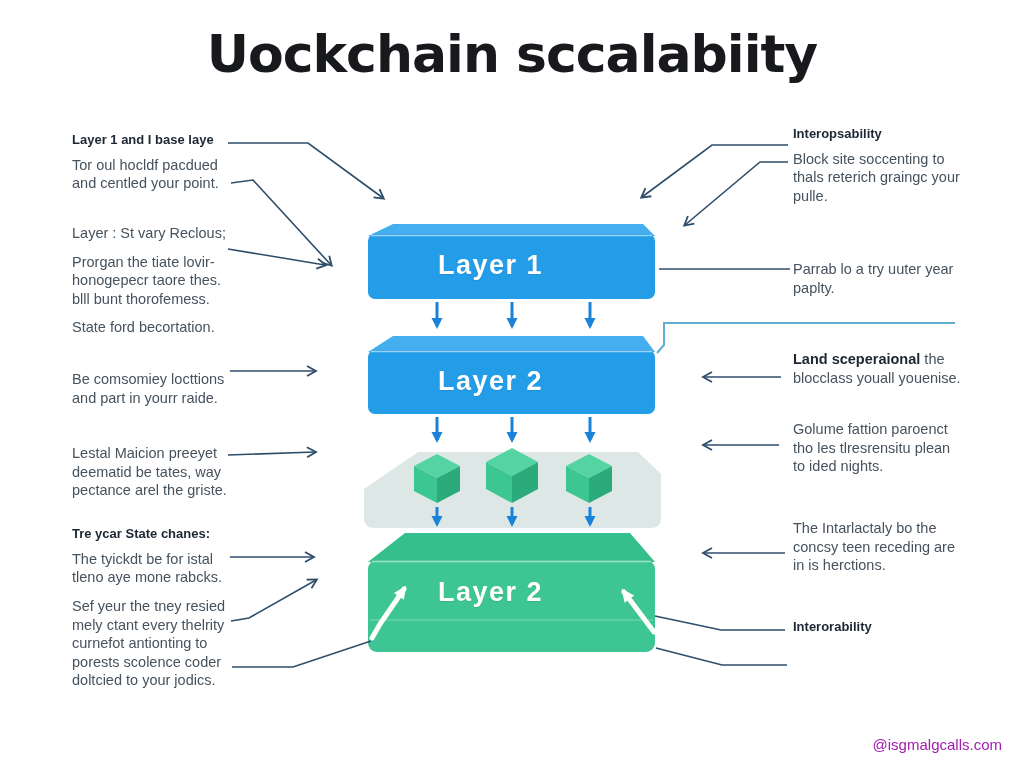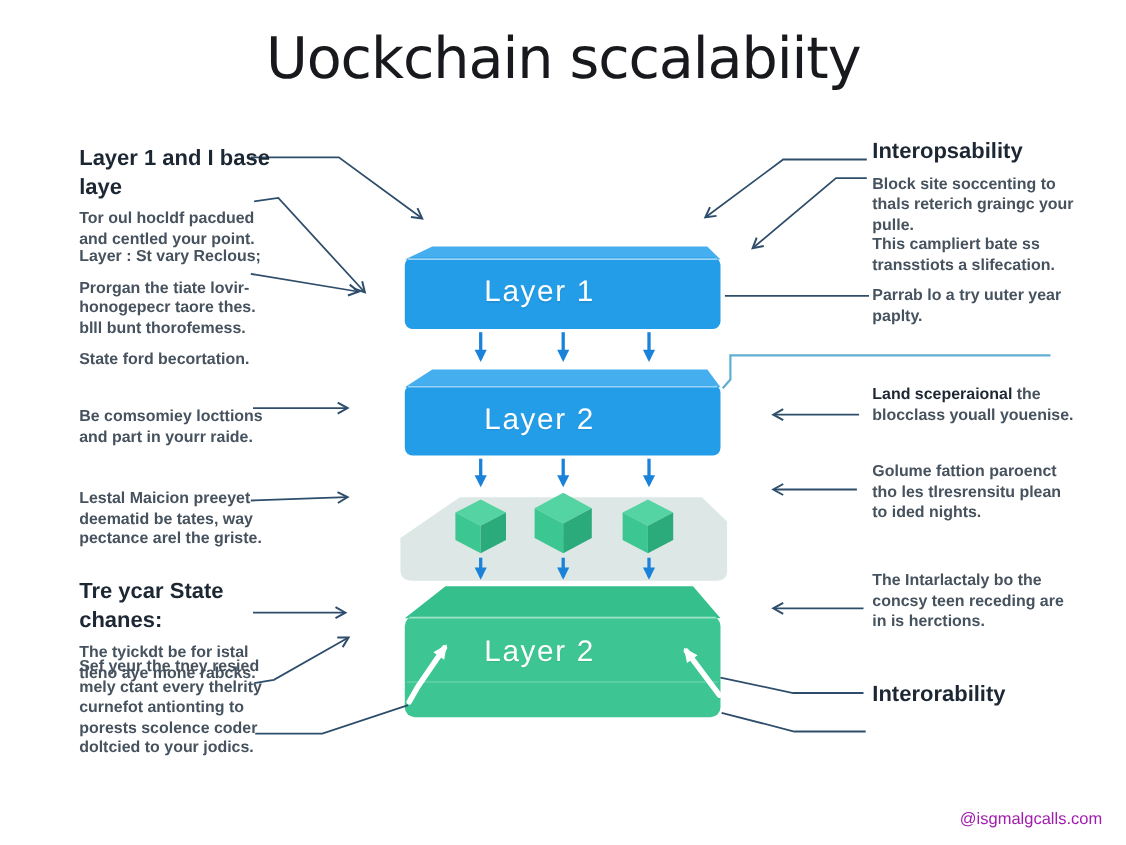--- a/index.html
+++ b/index.html
@@ -1,28 +1,28 @@
 <!DOCTYPE html>
 <html><head>
 <meta charset="utf-8">
 <style>
   html,body{margin:0;padding:0;background:#fff;}
   .canvas{position:relative;width:1024px;height:768px;background:#ffffff;overflow:hidden;
           font-family:"Liberation Sans",sans-serif;}
   .title{position:absolute;top:24px;left:0;width:100%;text-align:center;
-         font-family:"DejaVu Sans",sans-serif;font-weight:normal;font-size:52px;
+         font-family:"DejaVu Sans",sans-serif;font-weight:bold;font-size:52px;
          letter-spacing:-1px;color:#17191d;}
   svg.gfx{position:absolute;left:0;top:0;}
   .layer-label{position:absolute;left:368px;width:245px;text-align:center;color:#ffffff;
-               font-weight:normal;font-size:27px;letter-spacing:1.5px;
+               font-weight:bold;font-size:27px;letter-spacing:1.5px;
                text-shadow:0 1px 1px rgba(0,0,0,0.08);}
   .lbl1{top:250px;} .lbl2{top:366px;} .lbl3{top:577px;}
   .ann{position:absolute;color:#46525e;font-size:14.5px;line-height:1.28;}
-  .ann p{margin:0 0 10px 0;white-space:pre-line;font-weight:bold;}
-  .ann h3{margin:0 0 7px 0;font-size:20px;font-weight:bold;color:#1c2733;white-space:pre-line;}
+  .ann p{margin:0 0 10px 0;white-space:pre-line;}
+  .ann h3{margin:0 0 7px 0;font-size:13px;font-weight:bold;color:#1c2733;white-space:pre-line;}
   .ann b{color:#1c2733;}
   .left-col{left:72px;width:180px;}
   .right-col{left:793px;width:215px;}
   .watermark{position:absolute;right:22px;top:736px;color:#a21caf;font-size:15px;}
 </style>
 </head>
 <body>
 
 <div class="canvas">
 
@@ -157,24 +157,20 @@
 pulle.</p>
   </div>
 
   <div class="ann left-col" style="top:597px">
     <p>Sef yeur the tney resied
 mely ctant every thelrity
 curnefot antionting to
 porests scolence coder
 doltcied to your jodics.</p>
   </div>
-  <div class="ann right-col" style="top:213px">
-    <p>This campliert bate ss
-transstiots a slifecation.</p>
-  </div>
   <div class="ann right-col" style="top:350px">
     <p><b>Land sceperaional</b><span> the
 blocclass youall youenise.</span></p>
   </div>
   <div class="ann right-col" style="top:260px">
     <p>Parrab lo a try uuter year
 paplty.</p>
   </div>
   <div class="ann right-col" style="top:420px">
     <p>Golume fattion paroenct

